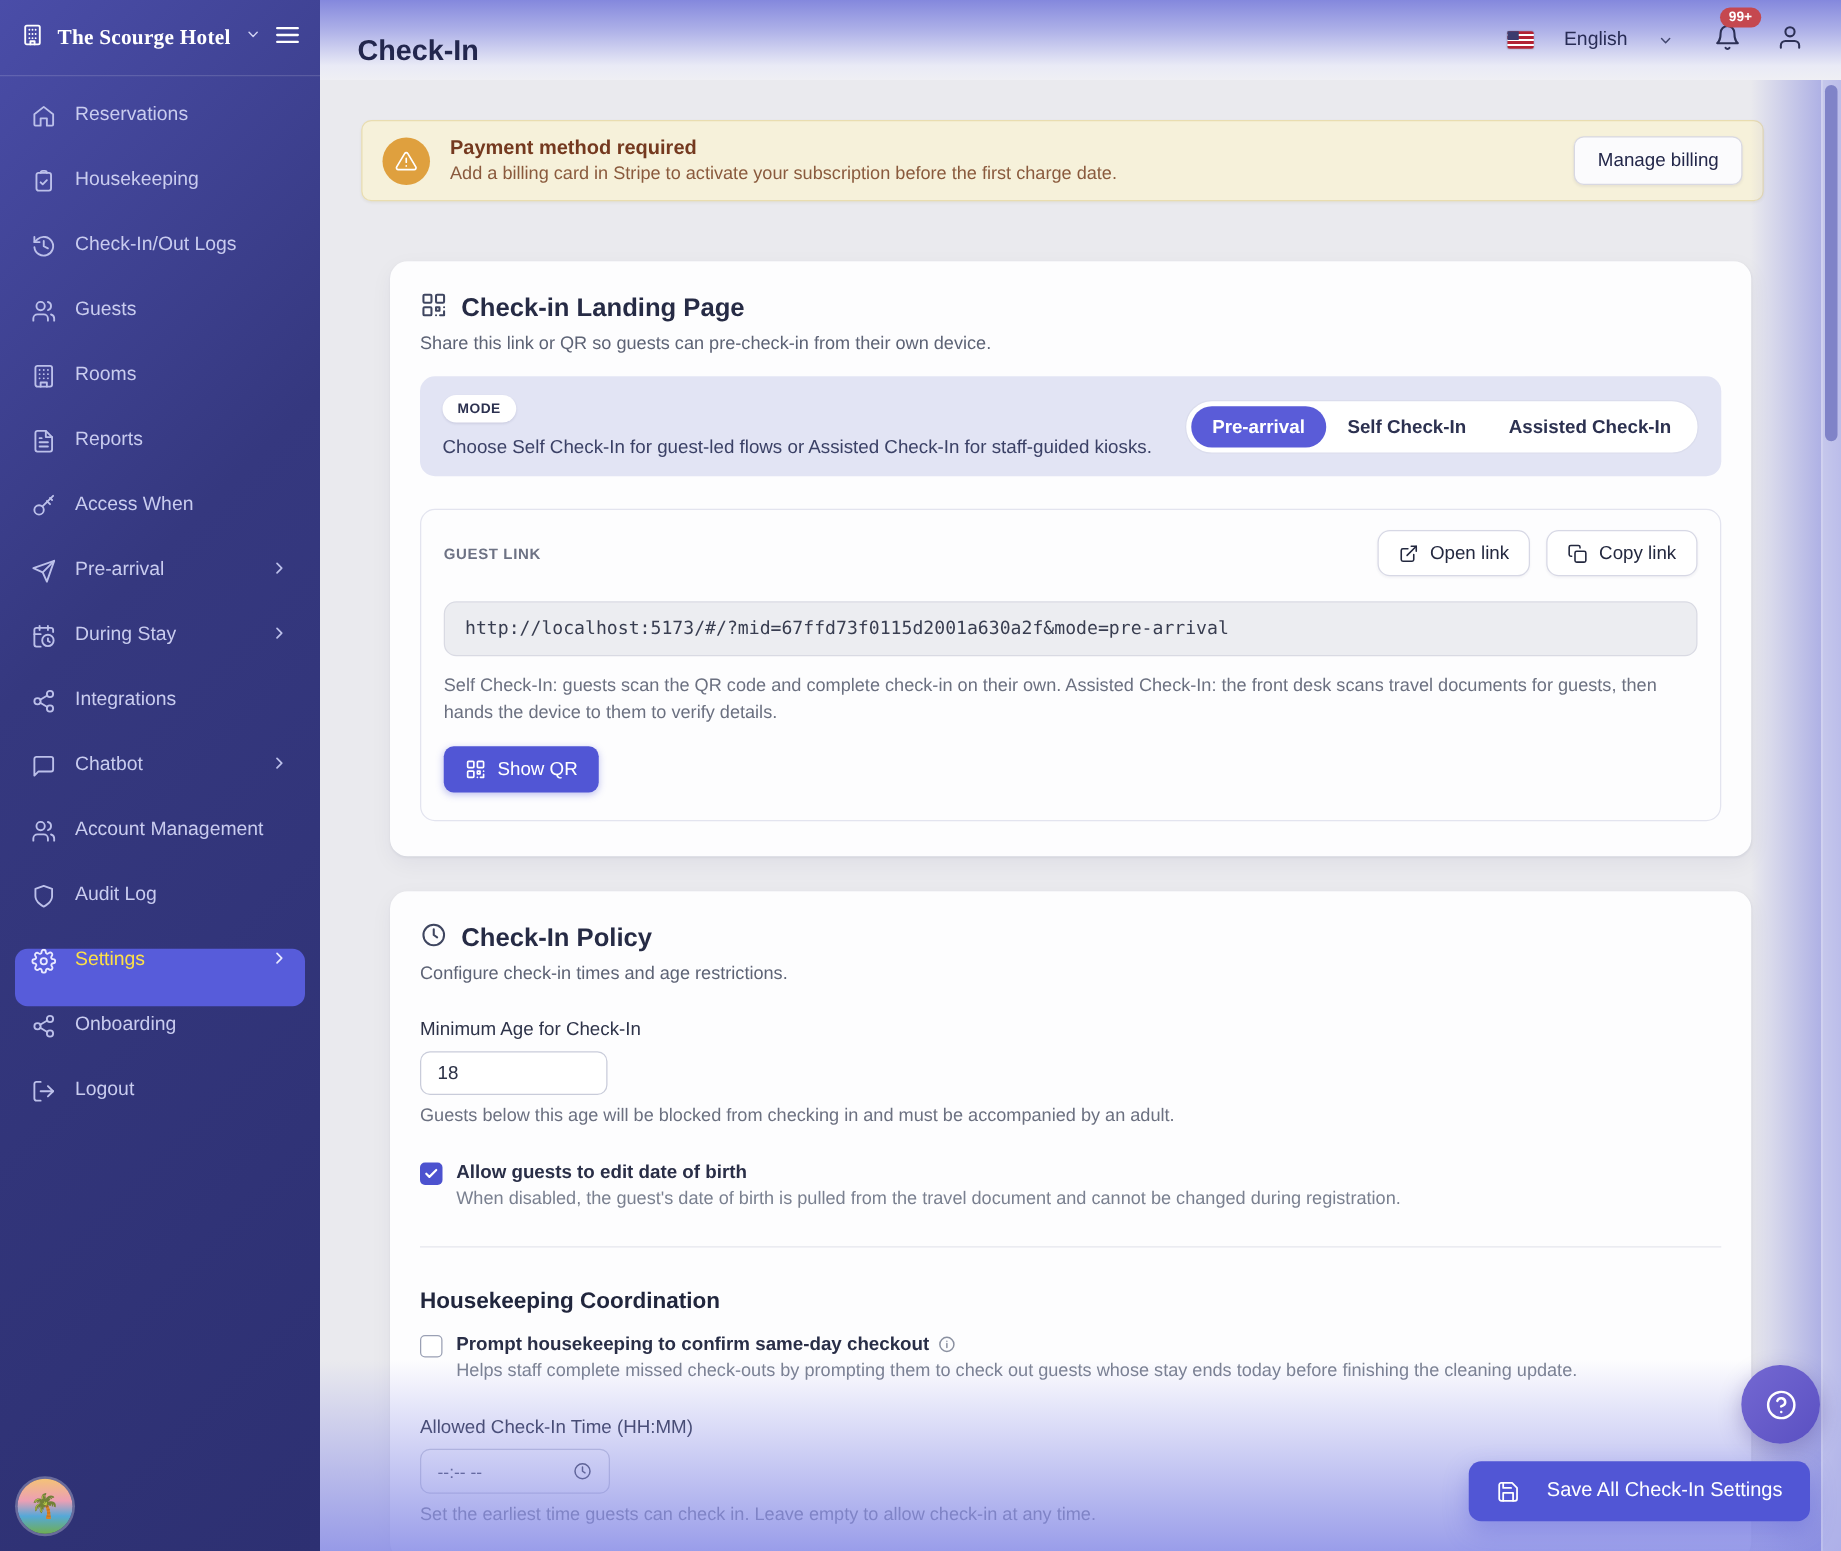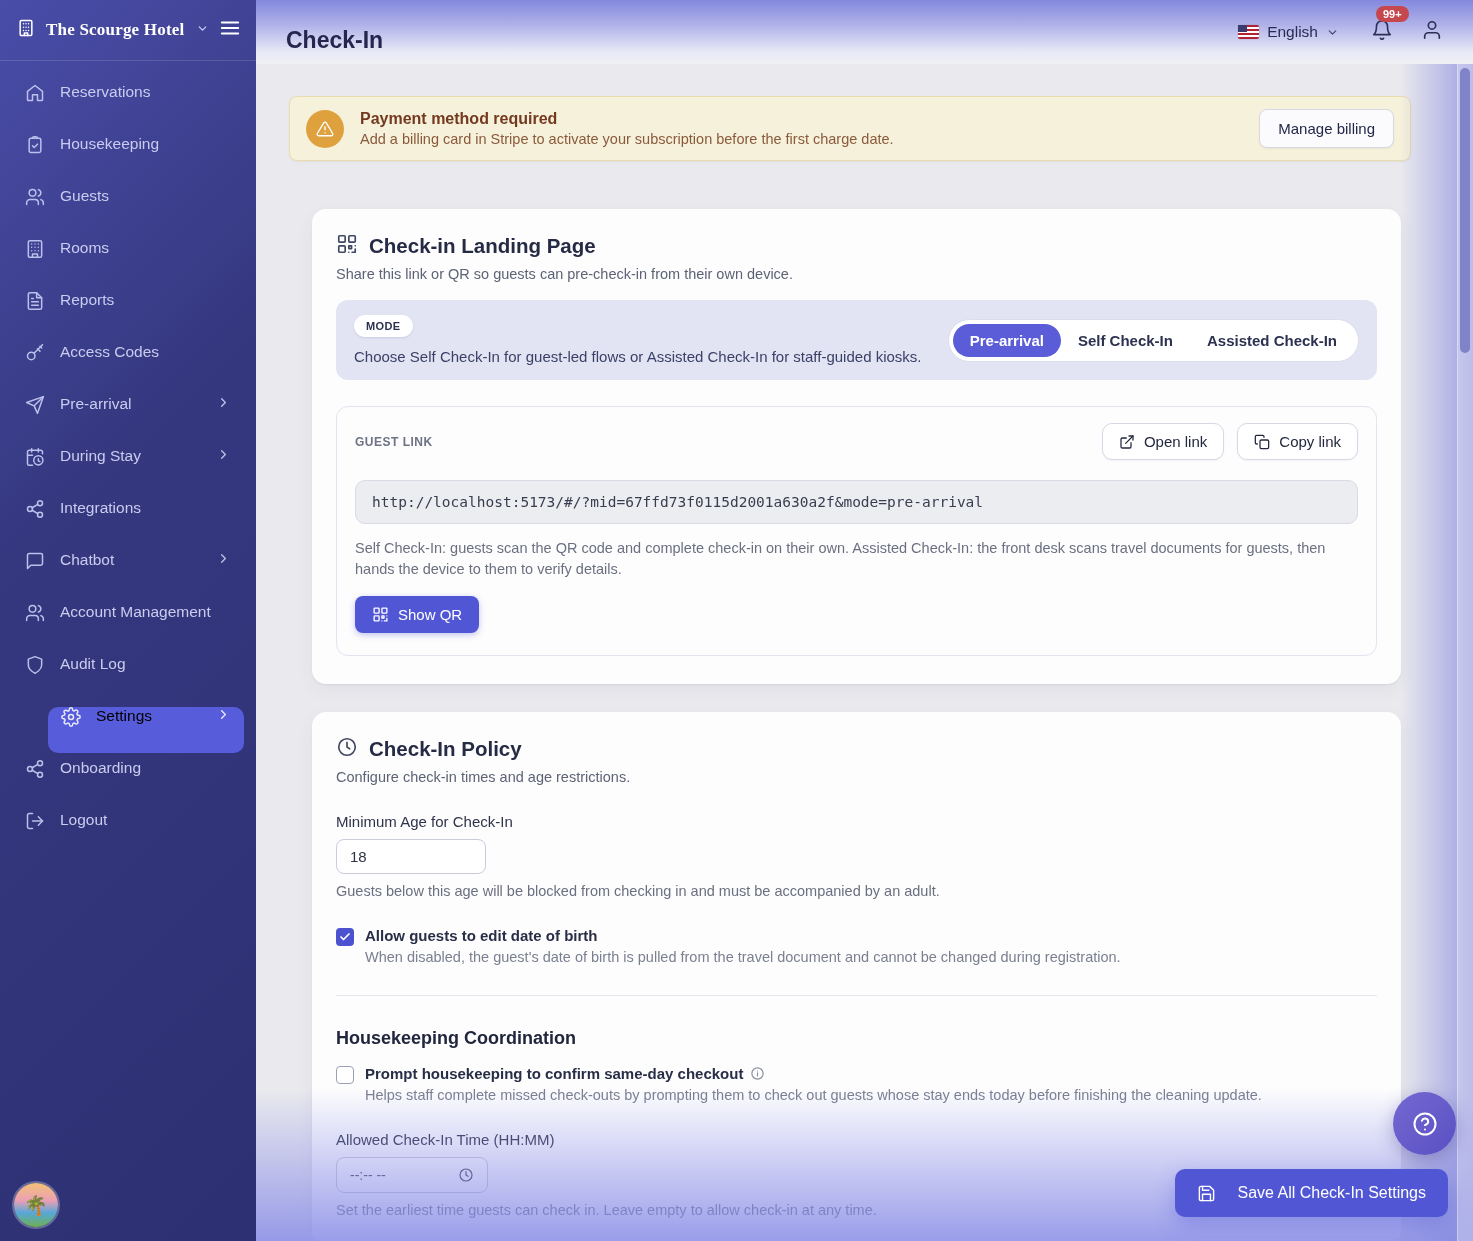--- a/index.html
+++ b/index.html
@@ -12,35 +12,35 @@
     background:linear-gradient(135deg,#4a4da8 0%,#35387f 38%,#2d3072 100%); }
   .sb-head { height:61px; display:flex; align-items:center; gap:10px; padding:0 16px;
     border-bottom:1px solid rgba(255,255,255,.14); }
   .sb-title { font-size:17px; font-weight:700; color:#fff; letter-spacing:.2px; white-space:nowrap;font-family:Liberation Serif, serif; }
   .sb-chev { margin-left:2px; }
   .hamburger { margin-left:auto; cursor:pointer; }
   .nav { padding:22px 12px 0; }
   .nav-item { height:46px; margin-bottom:6px; display:flex; align-items:flex-start; gap:15px;
     padding:0 13px; border-radius:10px; font-size:15.5px; cursor:pointer; color:#c9ccef; }
   .nav-item svg { flex:none; stroke:#bcc0ea; }
-  .nav-item.active { background:#575cda; color:#000000;margin-left:36px; }
+  .nav-item.active { background:#575cda; color:#fde047; }
   .nav-item.active svg { stroke:#e8e9ff; }
   .nav-chev { margin-left:auto; }
   .avatar { position:absolute; left:14px; bottom:14px; width:44px; height:44px; border-radius:50%;
     background:linear-gradient(180deg,#f4c277 0%,#ec9fb4 40%,#55a8d8 68%,#6fae52 100%);
     display:flex; align-items:center; justify-content:center; font-size:19px;
     box-shadow:0 0 0 2px rgba(255,255,255,.28); cursor:pointer; }
 
   
   .main { flex:1; position:relative; overflow:hidden; }
   .topbar { height:64px; display:flex; align-items:center; padding:0 30px; position:relative; z-index:4;
     background:linear-gradient(180deg,#8488dd 0%,#aeb1e8 38%,#e9eaf6 82%,#efeff4 100%); }
   .page-title { font-size:23px; font-weight:700; color:#23274e;margin-top:16px; }
   .top-right { margin-left:auto; display:flex; align-items:center; }
-  .lang { display:flex; align-items:center; gap:8px; font-size:15.5px; color:#282c55; cursor:pointer; }
+  .lang { display:flex; align-items:center; gap:24px; font-size:15.5px; color:#282c55; cursor:pointer; }
   .flag { width:21px; height:14px; border-radius:2px; position:relative; flex:none;
     background:repeating-linear-gradient(180deg,#b22234 0 2px,#fff 2px 4px); box-shadow:0 0 1px rgba(0,0,0,.4); }
   .flag::after { content:""; position:absolute; left:0; top:0; width:9px; height:7px; background:#3c3b6e; }
   .bell-wrap { position:relative; margin-left:32px; cursor:pointer; }
   .badge { position:absolute; top:-13px; left:5px; background:#c5484f; color:#fff; font-size:11px;
     font-weight:700; padding:2px 7px; border-radius:999px; }
   .user-btn { margin-left:28px; cursor:pointer; }
 
   .content { position:absolute; left:0; right:0; top:64px; bottom:0; background:#eaeaee;
     padding:32px 62px 0 33px; overflow:hidden; z-index:1; }
@@ -158,20 +158,28 @@
       <div class="nav-item">
         <span><svg width="20" height="20" viewBox="0 0 24 24" fill="none" stroke-width="1.8" stroke-linecap="round" stroke-linejoin="round">
               <rect x="5" y="4" width="14" height="17" rx="2"></rect>
               <path d="M9 4a2 2 0 0 1 2-2h2a2 2 0 0 1 2 2"></path>
               <path d="M9 13l2 2 4-4"></path>
             </svg></span>
         <span>Housekeeping</span>
       </div>
       <div class="nav-item">
         <span><svg width="20" height="20" viewBox="0 0 24 24" fill="none" stroke-width="1.8" stroke-linecap="round" stroke-linejoin="round">
+              <path d="M3 3v5h5"></path>
+              <path d="M3.05 13A9 9 0 1 0 6 5.3L3 8"></path>
+              <path d="M12 7v5l4 2"></path>
+            </svg></span>
+        <span>Check-In/Out Logs</span>
+      </div>
+      <div class="nav-item">
+        <span><svg width="20" height="20" viewBox="0 0 24 24" fill="none" stroke-width="1.8" stroke-linecap="round" stroke-linejoin="round">
               <path d="M16 21v-2a4 4 0 0 0-4-4H6a4 4 0 0 0-4 4v2"></path>
               <circle cx="9" cy="7" r="4"></circle>
               <path d="M22 21v-2a4 4 0 0 0-3-3.87"></path>
               <path d="M16 3.13a4 4 0 0 1 0 7.75"></path>
             </svg></span>
         <span>Guests</span>
       </div>
       <div class="nav-item">
         <span><svg width="20" height="20" viewBox="0 0 24 24" fill="none" stroke-width="1.8" stroke-linecap="round" stroke-linejoin="round">
               <rect x="4" y="2" width="16" height="20" rx="2"></rect>
@@ -188,21 +196,21 @@
             </svg></span>
         <span>Reports</span>
       </div>
       <div class="nav-item">
         <span><svg width="20" height="20" viewBox="0 0 24 24" fill="none" stroke-width="1.8" stroke-linecap="round" stroke-linejoin="round">
               <circle cx="7.5" cy="15.5" r="4.5"></circle>
               <path d="M10.8 12.2L21 2"></path>
               <path d="M15 7l3 3"></path>
               <path d="M18 4l2 2"></path>
             </svg></span>
-        <span>Access Codes</span>
+        <span>Access When</span>
       </div>
       <div class="nav-item">
         <span><svg width="20" height="20" viewBox="0 0 24 24" fill="none" stroke-width="1.8" stroke-linecap="round" stroke-linejoin="round">
               <path d="M22 2L11 13"></path>
               <path d="M22 2l-7 20-4-9-9-4z"></path>
             </svg></span>
         <span>Pre-arrival</span>
         <span class="nav-chev"><svg width="15" height="15" viewBox="0 0 24 24" fill="none" stroke-width="2.2" stroke-linecap="round" stroke-linejoin="round">
               <path d="M9 6l6 6-6 6"></path>
             </svg></span>

